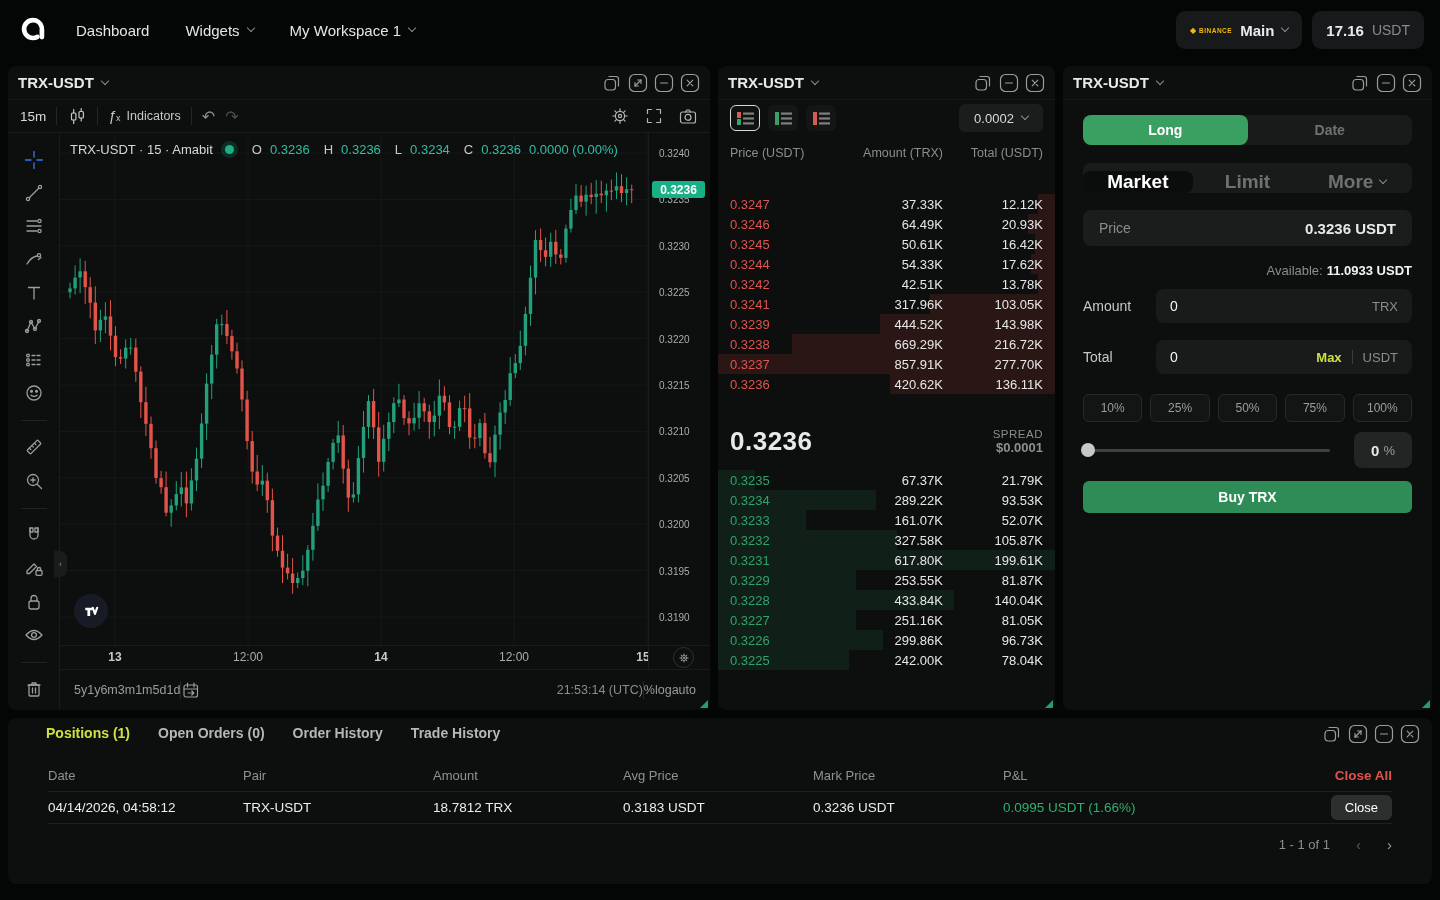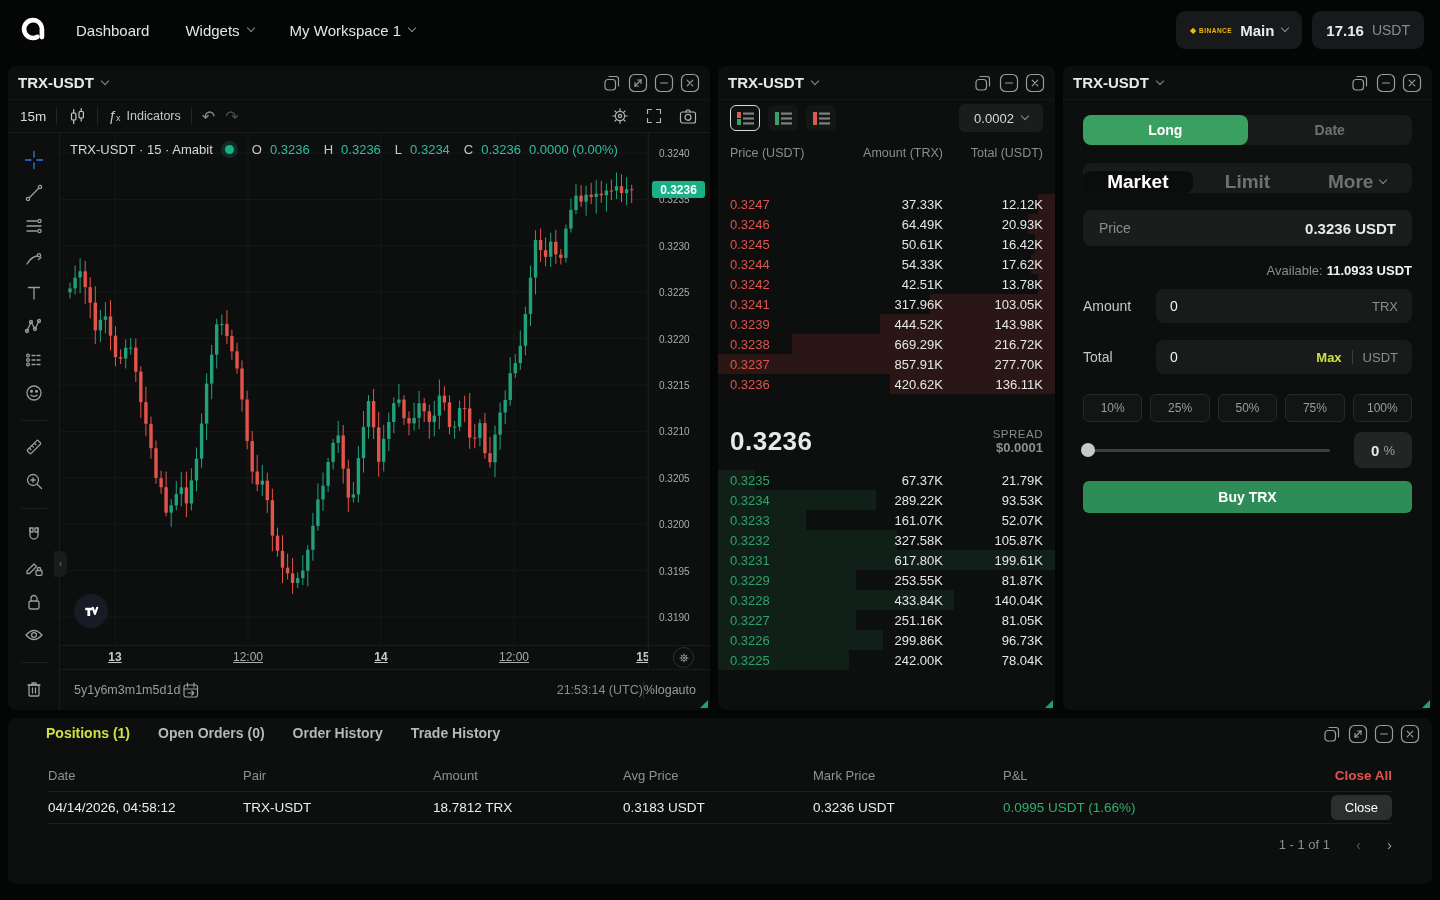--- a/index.html
+++ b/index.html
@@ -58,21 +58,21 @@
   .tv-logo { position:absolute; left:14px; bottom:17px; width:34px; height:34px; border-radius:50%;
     background:#171b26; display:flex; align-items:center; justify-content:center; cursor:pointer; }
   .collapse-tab { position:absolute; left:46px; top:485px; width:13px; height:26px; background:#191c1b;
     border-radius:0 7px 7px 0; color:#8a8d8c; font-size:9px; display:flex; align-items:center;
     justify-content:center; cursor:pointer; z-index:5; }
   .paxis { position:absolute; right:0; top:67px; width:62px; bottom:65px; border-left:1px solid #1a1c1b; }
   .paxis .plabel { position:absolute; left:10px; transform:translateY(-50%); font-size:10px; color:#a9acab; }
   .price-tag { position:absolute; left:3px; right:5px; height:17px; background:#17b087; border-radius:3px;
     color:#fff; font-size:12px; font-weight:bold; display:flex; align-items:center; justify-content:center; z-index:3; }
   .taxis { position:absolute; left:52px; width:588px; height:24px; bottom:41px; border-top:1px solid #1a1c1b; overflow:hidden; }
-  .taxis .tlabel { position:absolute; top:4px; transform:translateX(-50%); font-size:12px; color:#a9acab;text-decoration:underline; }
+  .taxis .tlabel { position:absolute; top:4px; transform:translateX(-50%); font-size:12px; color:#a9acab; }
   .taxis .tlabel.bold { font-weight:bold; color:#c8cbca; }
   .axis-corner { position:absolute; right:0; bottom:41px; width:62px; height:24px; border-top:1px solid #1a1c1b;
     border-left:1px solid #1a1c1b; }
   .axis-gear { position:absolute; left:24px; top:1px; width:21px; height:21px; border:1px solid #2e3130;
     border-radius:50%; color:#9a9d9c; display:flex; align-items:center; justify-content:center; cursor:pointer; }
   .c-bottom { position:absolute; left:52px; right:0; bottom:0; height:41px; border-top:1px solid #1a1c1b;
     display:flex; align-items:center; padding:0 14px; gap:0; }
   .range-btn { font-size:12.5px; color:#9a9d9c; cursor:pointer; }
   .scale-btn { font-size:12.5px; color:#9a9d9c; cursor:pointer; }
   .clock { font-size:12.5px; color:#8a8d8c; margin-left:auto; cursor:pointer; }

